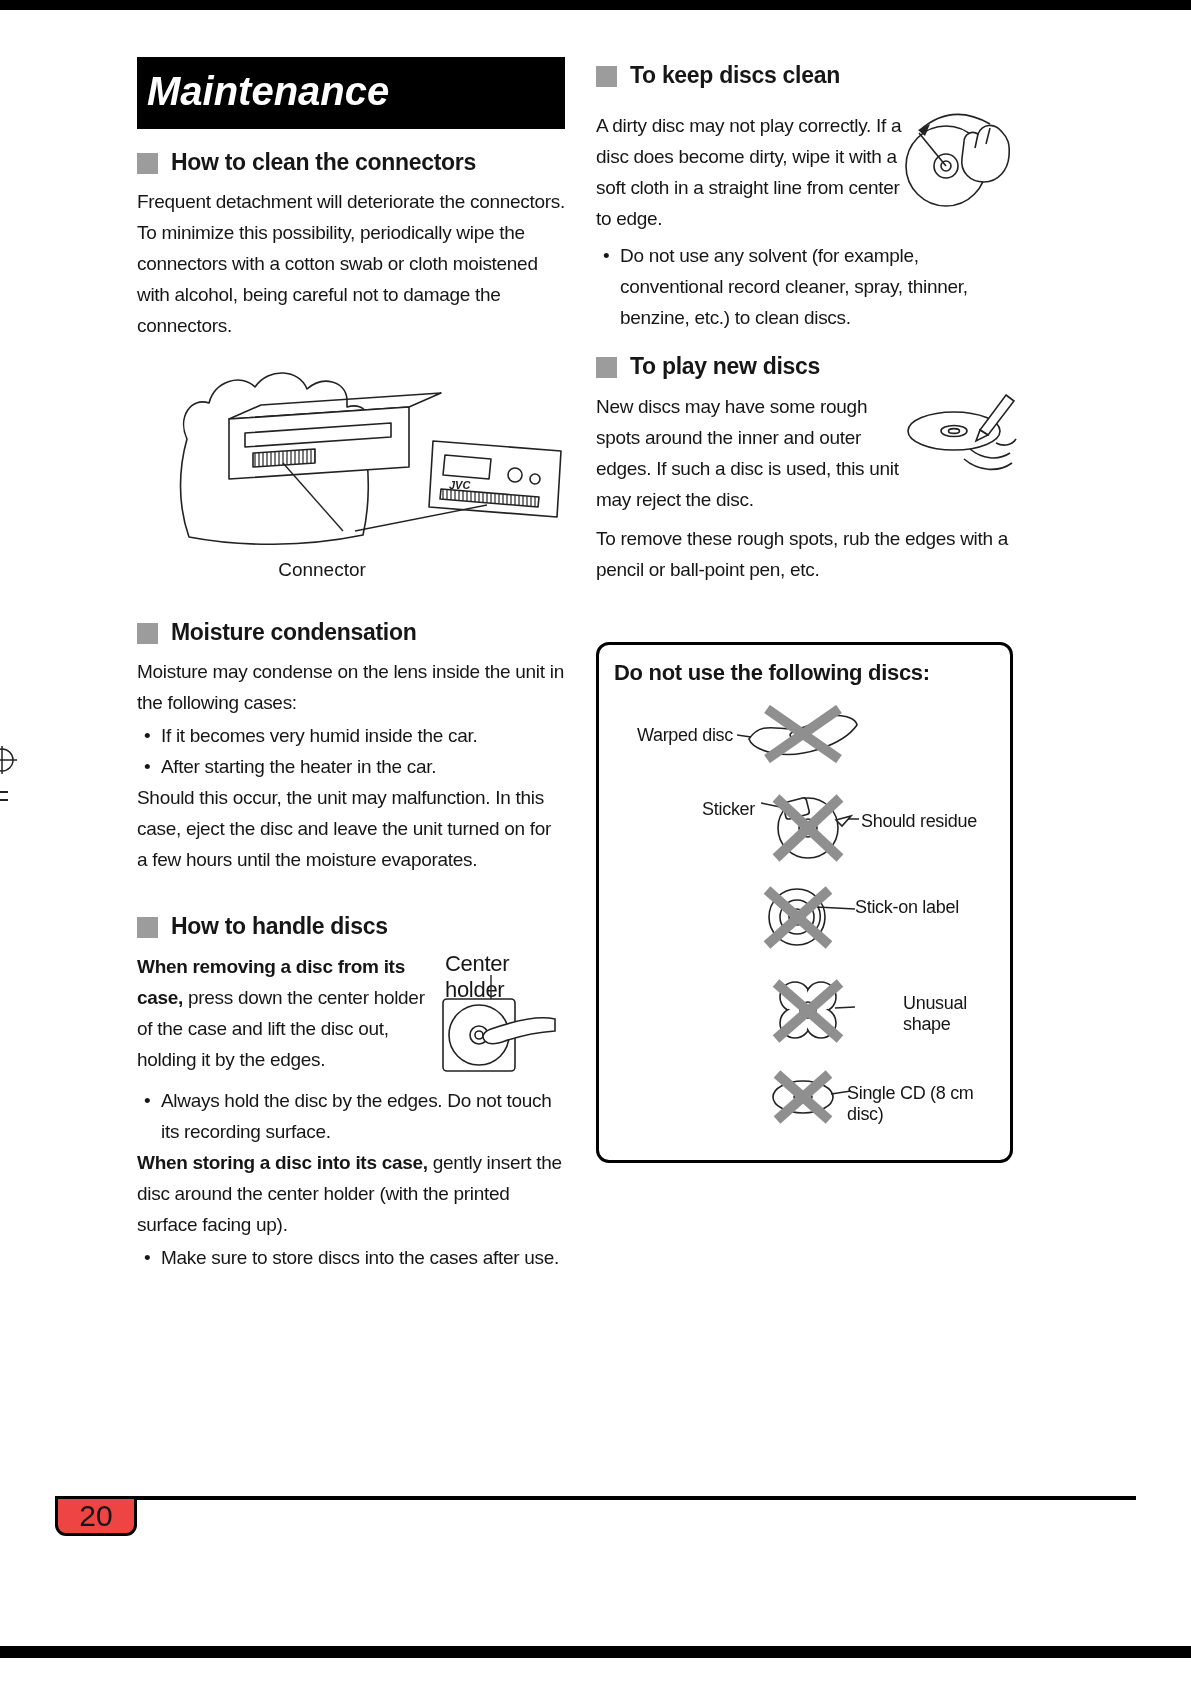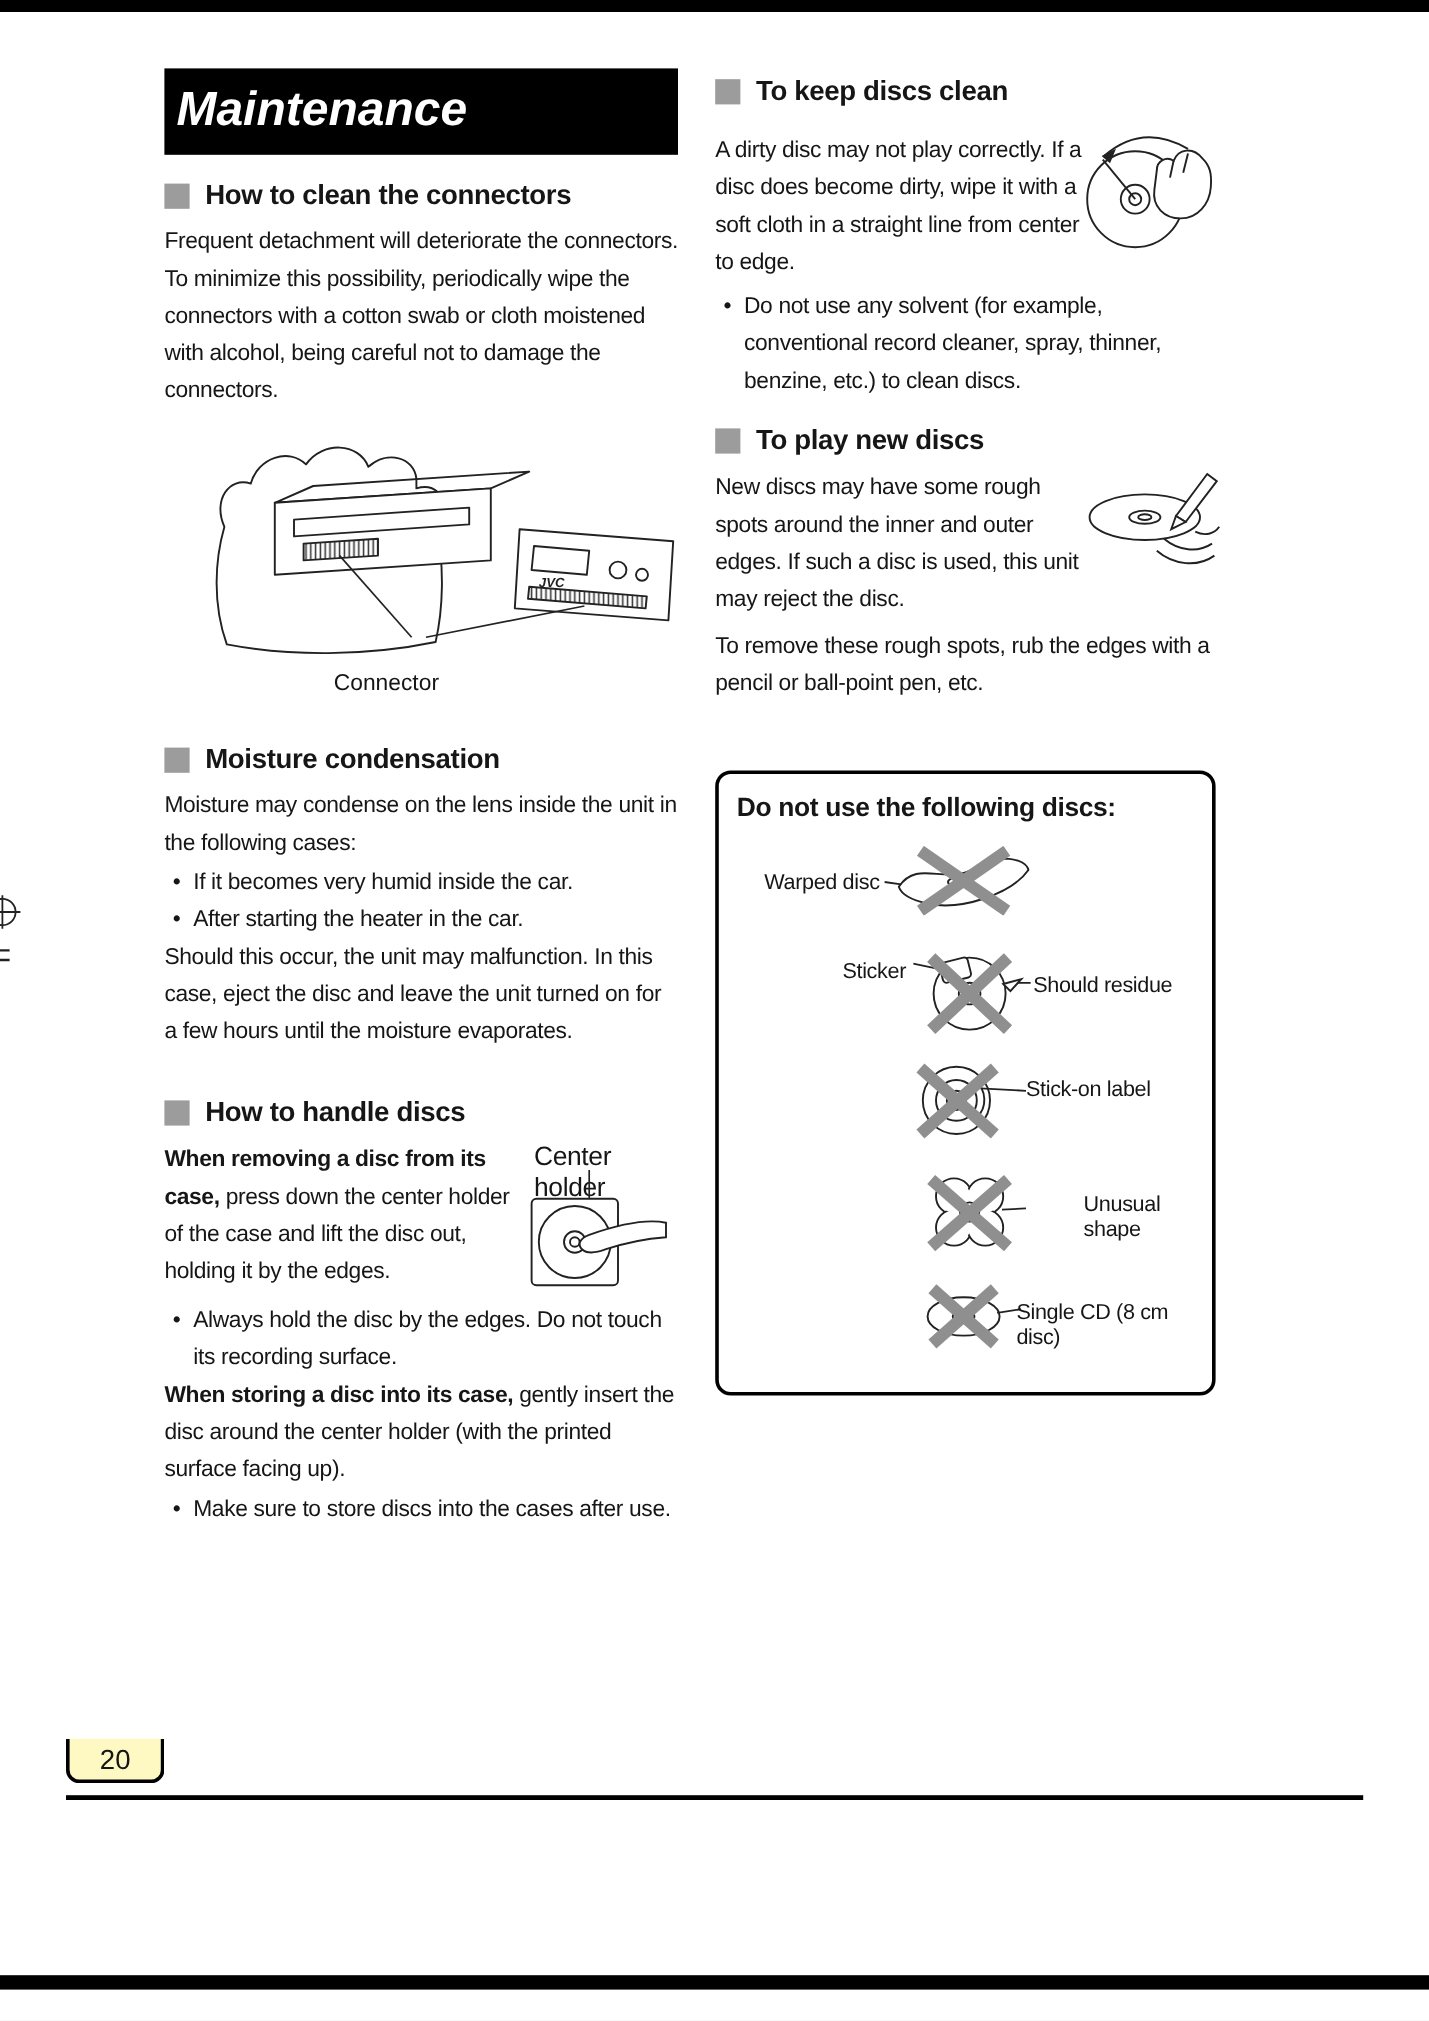--- a/index.html
+++ b/index.html
@@ -59,23 +59,23 @@
   .fig-sticker{left:162px;top:140px;}
   .lab-residue{left:262px;top:166px;}
   .fig-stickon{left:156px;top:238px;}
   .lab-stickon{left:256px;top:252px;}
   .fig-unusual{left:164px;top:330px;}
   .lab-unusual{left:256px;top:348px;margin-left:48px;}
   .fig-single{left:166px;top:424px;}
   .lab-single{left:248px;top:438px;width:160px;}
 
   .footer-rule{position:absolute;left:55px;top:1496px;width:1081px;height:4px;background:#000;}
-  .page-tab{position:absolute;left:55px;top:1449px;width:76px;height:34px;background:#fef9c3;
+  .page-tab{position:absolute;left:55px;top:1499px;width:76px;height:34px;background:#ef4444;
             border:3px solid #000;border-top:none;border-radius:0 0 11px 11px;
-            display:flex;align-items:center;justify-content:center;font-size:23px;}
+            display:flex;align-items:center;justify-content:center;font-size:30px;}
 
   svg{display:block;}
 </style>
 </head>
 <body>
 
 <div class="page">
 
   <div class="bar bar-top"></div>
 

